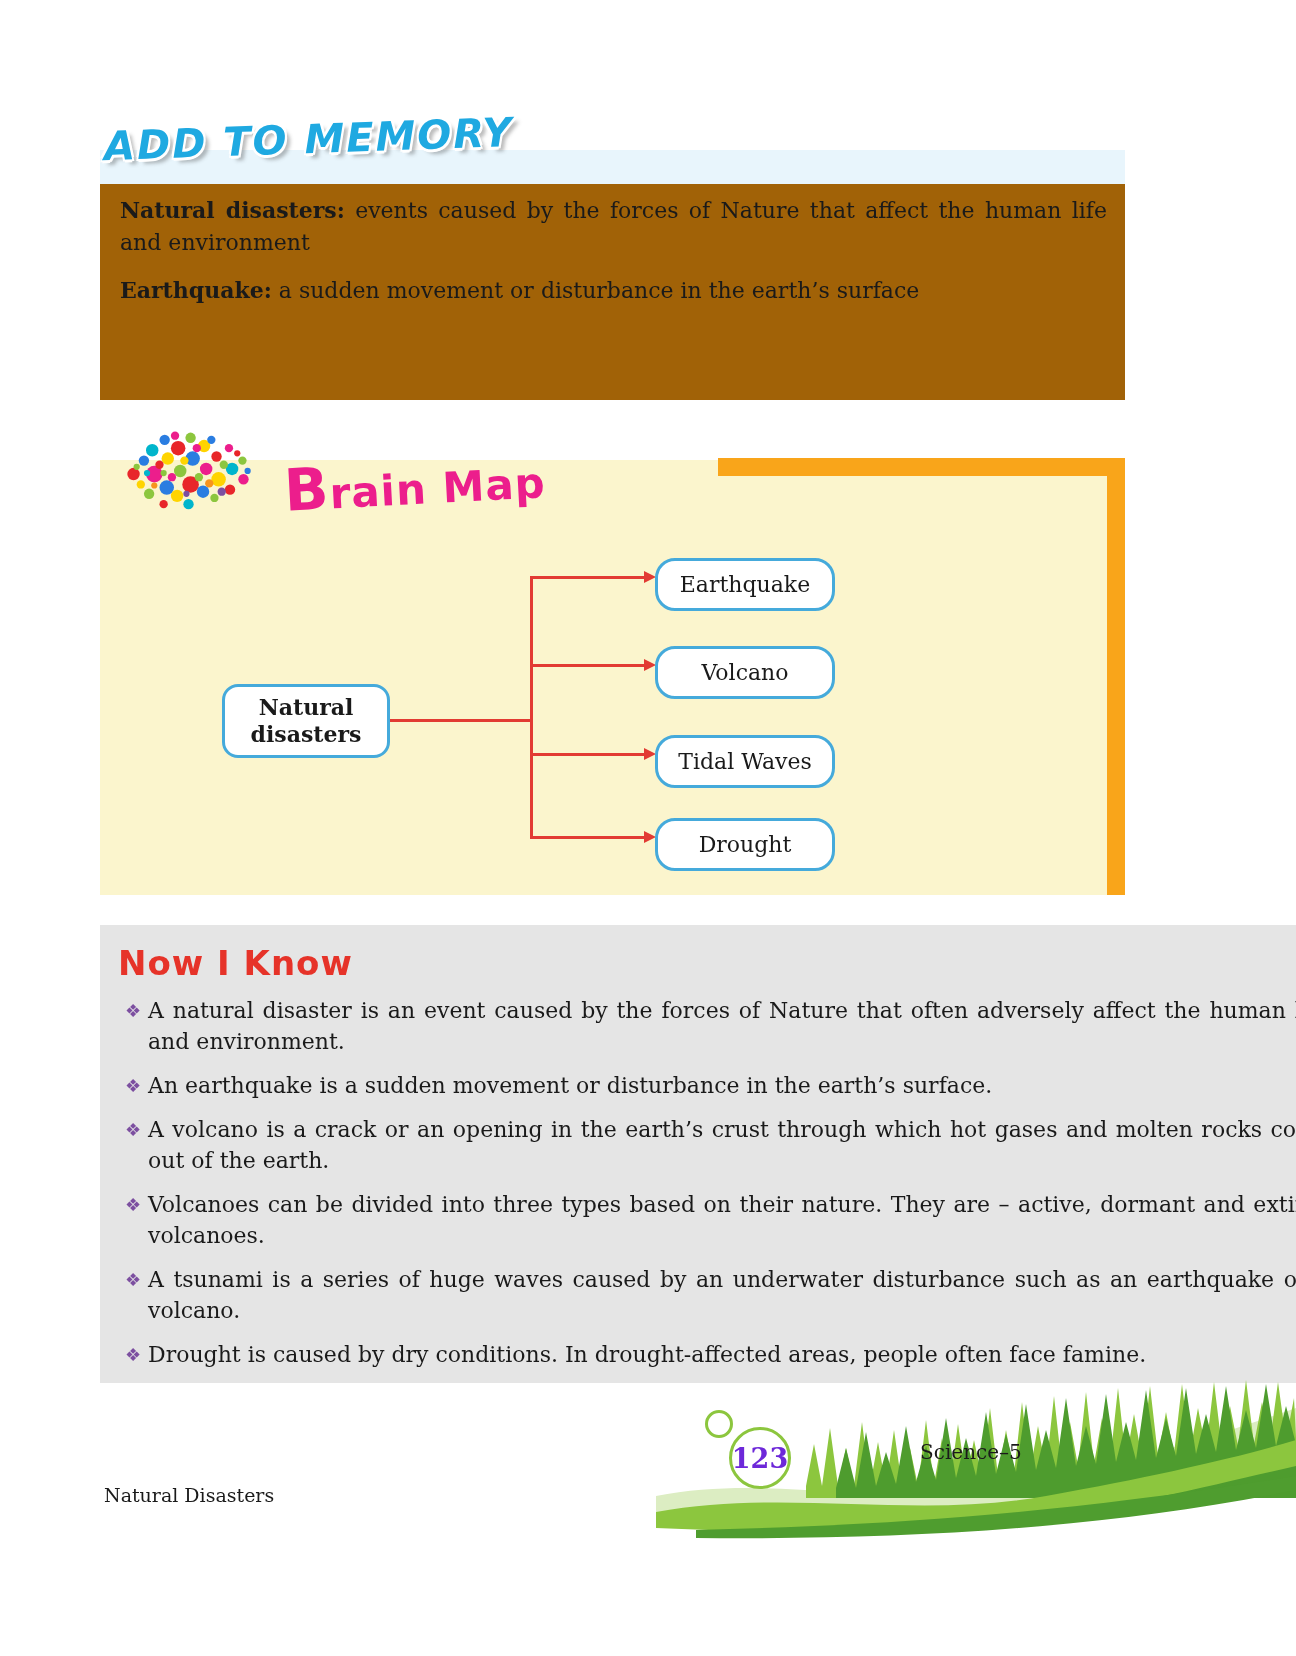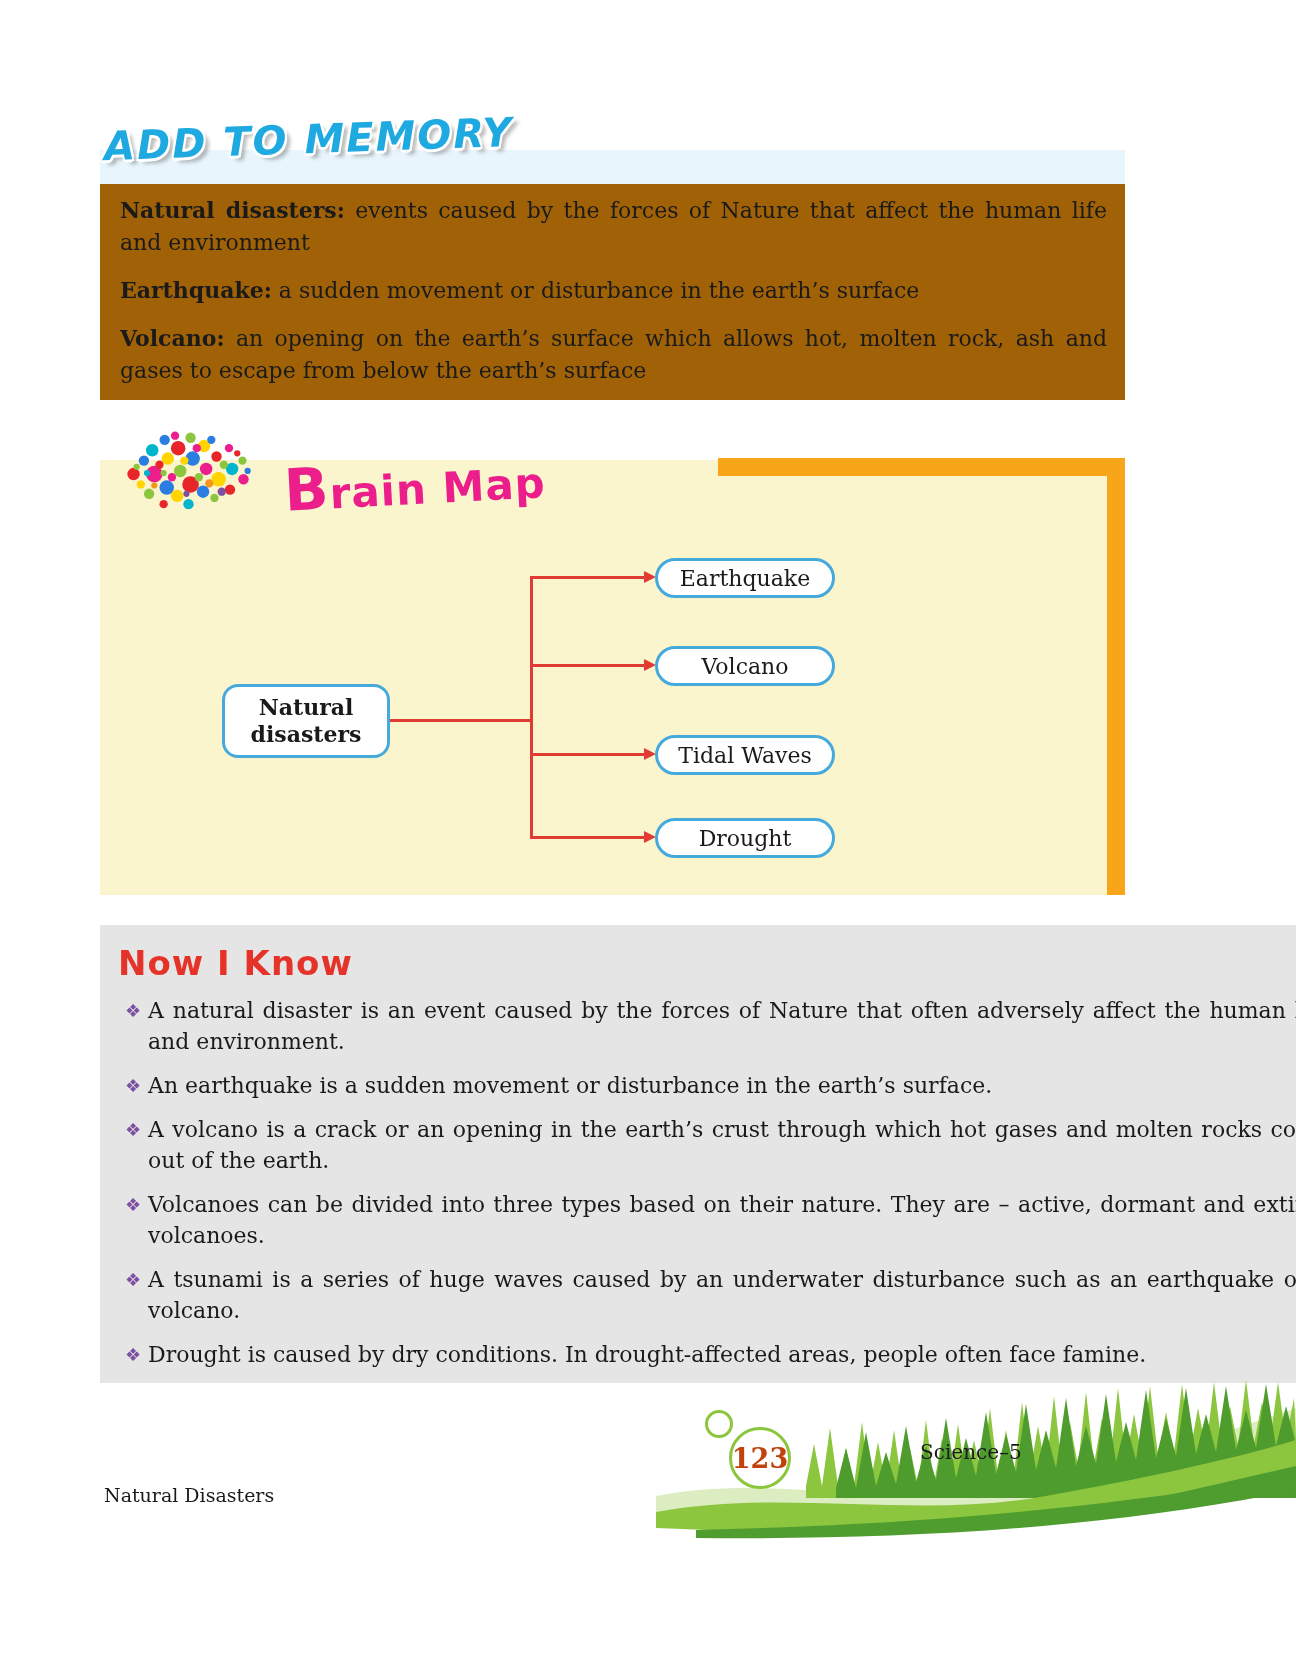--- a/index.html
+++ b/index.html
@@ -35,21 +35,21 @@
   }
   .brain-title::first-letter { font-size:58px; }
 
   .node {
     position:absolute; background:#fff; border:3px solid #45aadb; border-radius:20px;
     display:flex; align-items:center; justify-content:center;
     font-size:22px; z-index:2;
   }
   .node.root { left:222px; top:684px; width:168px; height:74px; border-radius:16px;
                font-weight:bold; text-align:center; line-height:1.25; padding:0 14px; }
-  .node.child { left:655px; width:180px; height:40px; }
+  .node.child { left:655px; width:180px; height:53px; }
   .hline { position:absolute; height:3px; background:#e23b33; z-index:1; }
   .vline { position:absolute; width:3px;  background:#e23b33; z-index:1; }
   .arrow { position:absolute; width:0; height:0; z-index:1;
            border-top:6px solid transparent; border-bottom:6px solid transparent;
            border-left:12px solid #e23b33; }
 
   
   .know-section { position:absolute; left:100px; top:925px; width:1260px; height:458px;
                   background:#e5e5e5; padding:14px 30px 12px 18px; }
   .know-title { font-family:"DejaVu Sans","Liberation Sans",sans-serif; font-weight:bold;
@@ -61,33 +61,32 @@
 
   
   .grass-svg { position:absolute; left:656px; top:1378px; z-index:1; }
   .footer-left { position:absolute; left:104px; top:1484px; font-size:19px; z-index:2; }
   .footer-right { position:absolute; left:920px; top:1440px; font-size:20px; z-index:3; }
   .circle-small { position:absolute; left:705px; top:1410px; width:28px; height:28px;
                   background:#fff; border:3px solid #8cc63e; border-radius:50%; z-index:2; }
   .circle-big { position:absolute; left:729px; top:1427px; width:62px; height:62px;
                 background:#fff; border:3px solid #8cc63e; border-radius:50%; z-index:3;
                 display:flex; align-items:center; justify-content:center;
-                font-weight:bold; font-size:27px; color:#c2410c; }
+                font-weight:bold; font-size:27px; color:#6d28d9; }
 </style>
 </head>
 <body>
 
 <div class="page">
 
   <div class="add-title">ADD TO MEMORY</div>
   <div class="memory-strip"></div>
   <div class="memory-box">
     <p><b>Natural disasters:</b> <span>events caused by the forces of Nature that affect the human life and environment</span></p>
     <p><b>Earthquake:</b> <span>a sudden movement or disturbance in the earth’s surface</span></p>
-    <p><b>Volcano:</b> <span>an opening on the earth’s surface which allows hot, molten rock, ash and gases to escape from below the earth’s surface</span></p>
   </div>
 
   <div class="brainmap-bg"></div>
   <div class="orange-top"></div>
   <div class="orange-right"></div>
 
   <svg class="brain-icon" width="140" height="95" viewBox="0 0 135 85">
     <circle cx="15" cy="45" r="6" fill="#e8262a"></circle>
       <circle cx="25" cy="32" r="5" fill="#2a7de1"></circle>
     <circle cx="22" cy="55" r="4" fill="#ffd400"></circle>

